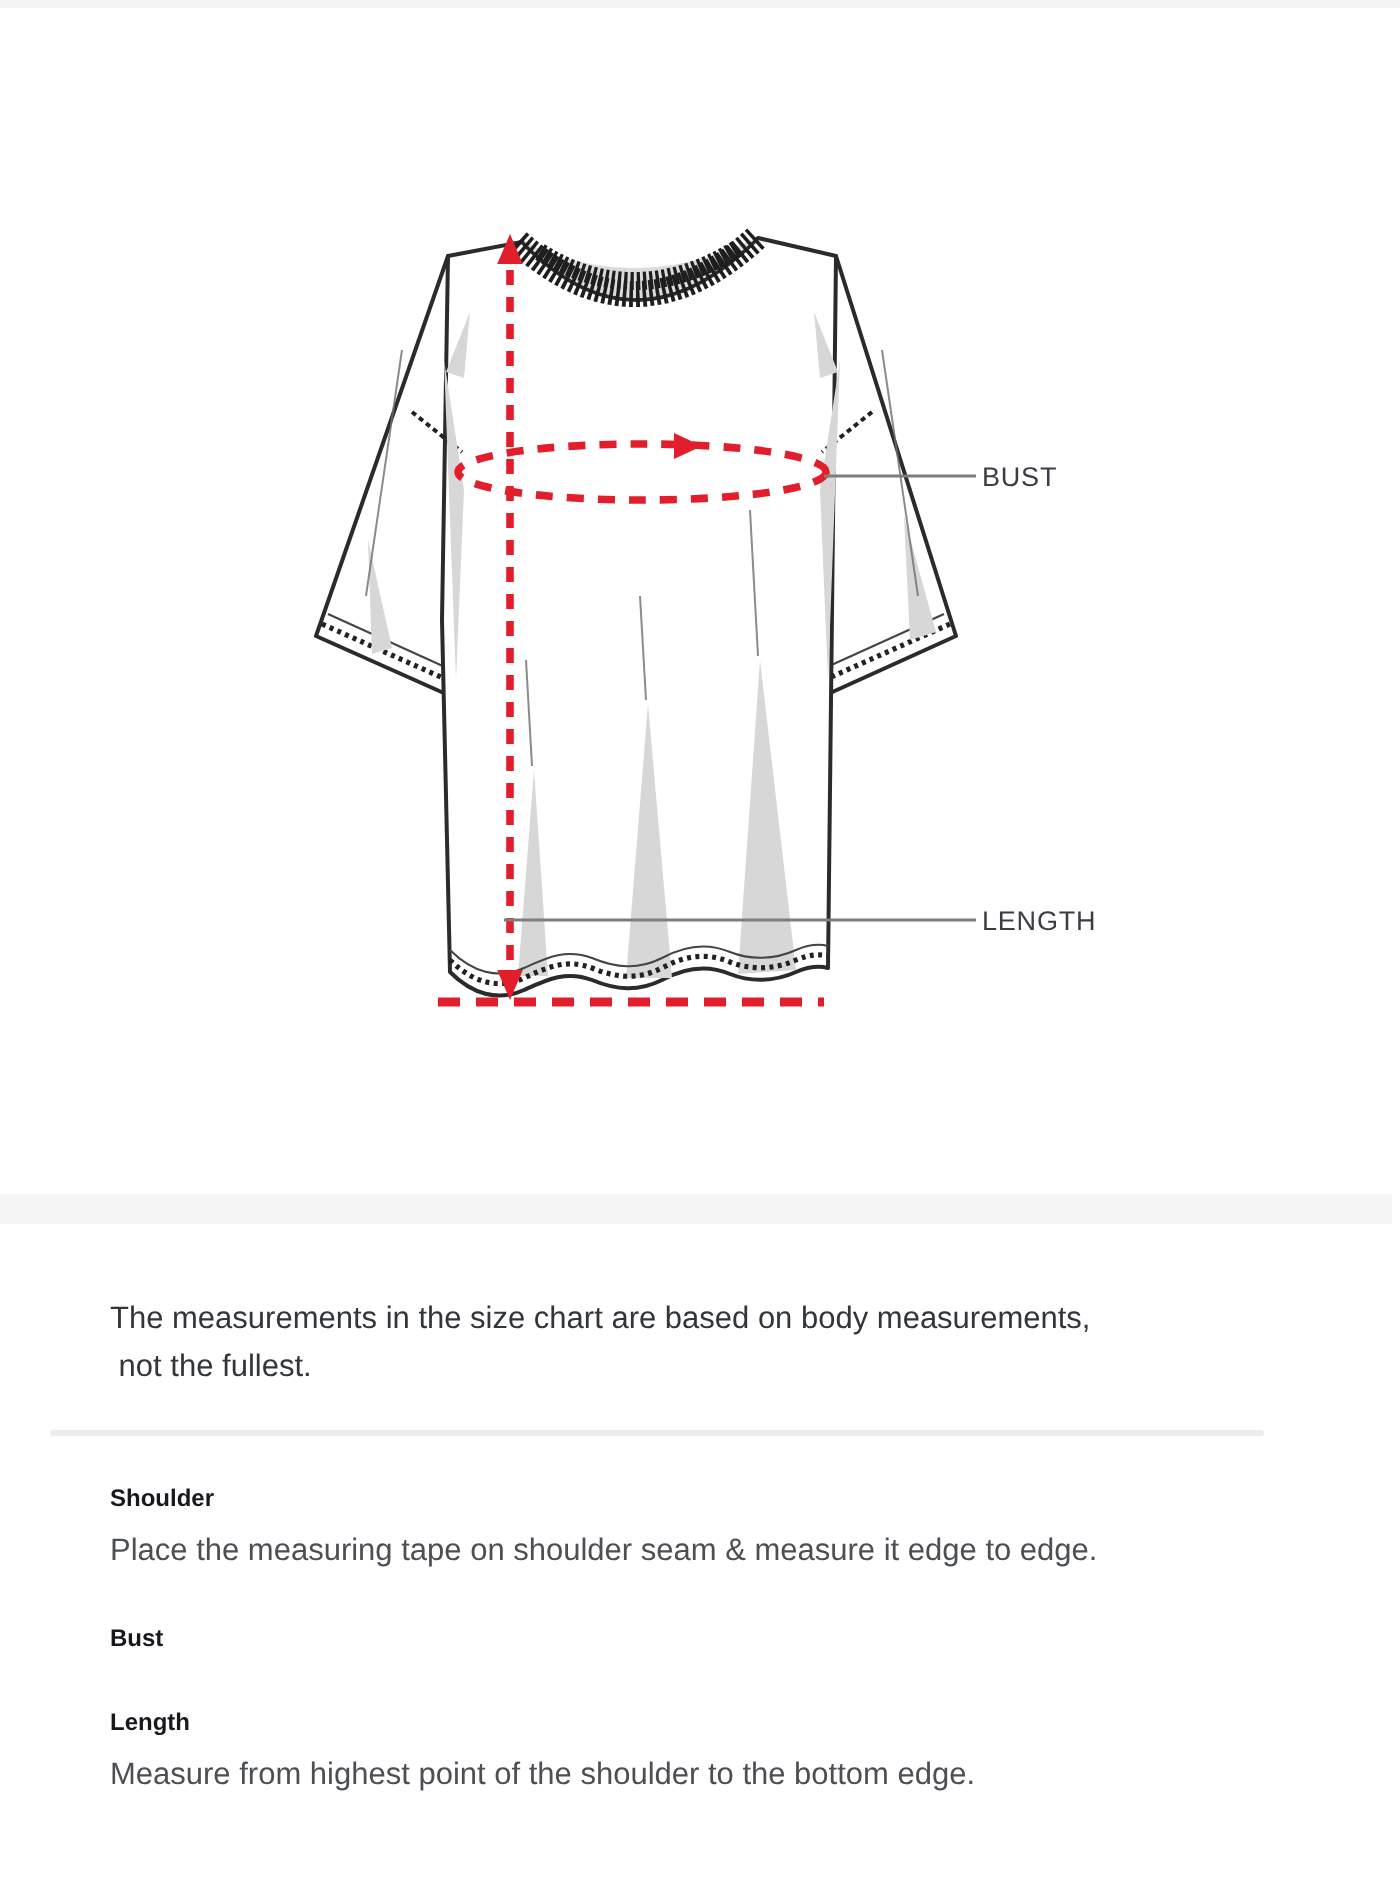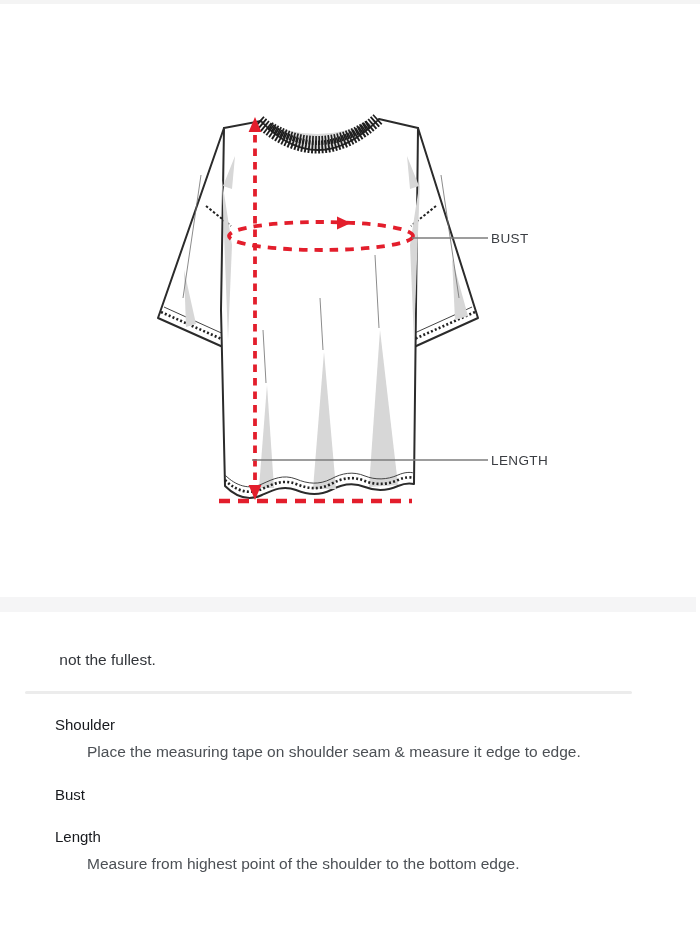--- a/index.html
+++ b/index.html
@@ -26,25 +26,25 @@
     background:#f5f5f6;
   }
   .content { position:absolute; top:648px; left:55px; width:600px; }
   .note { font-size:15.5px; line-height:24px; color:#32353a; }
   .note .line { display:block; white-space:pre; }
   .divider {
     margin-top:19px; margin-left:-30px; width:607px; height:3px;
     background:#ececec; border-radius:2px;
   }
   .section-title {
-    margin:20px 0 0; font-size:15px; line-height:22px; font-weight:400;
+    margin:20px 0 0; font-size:12px; line-height:22px; font-weight:700;
     color:#17191d;
   }
   .section-body { margin:3px 0 0; font-size:15.5px; line-height:25px; color:#4c5055; }
-  .section-body .line { display:block; white-space:pre;margin-left:32px; }
+  .section-body .line { display:block; white-space:pre; }
 </style>
 </head>
 <body>
 
 <div class="page">
 
   <div class="top-strip"></div>
 
   <div class="diagram-wrap">
     <svg width="700" height="560" viewBox="0 0 700 560" xmlns="http://www.w3.org/2000/svg">
@@ -122,20 +122,21 @@
 
     <span class="diagram-label label-bust">BUST</span>
     <span class="diagram-label label-length">LENGTH</span>
   </div>
 
   <div class="section-band"></div>
 
   <div class="content">
 
     <p class="note">
+      <span class="line">The measurements in the size chart are based on body measurements,</span>
       <span class="line"> not the fullest.</span>
     </p>
 
     <div class="divider"></div>
 
     <h3 class="section-title">Shoulder</h3>
     <p class="section-body">
       <span class="line">Place the measuring tape on shoulder seam &amp; measure it edge to edge.</span>
     </p>
 

